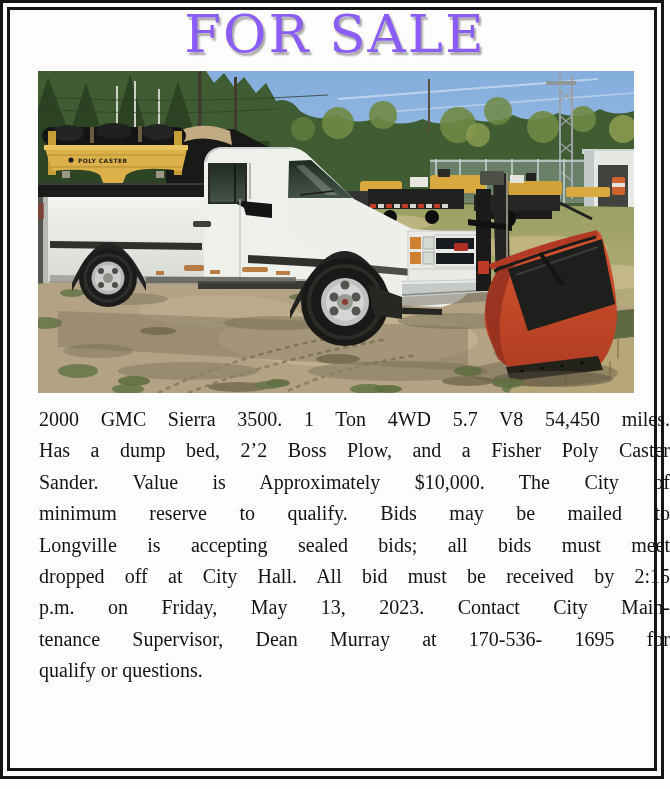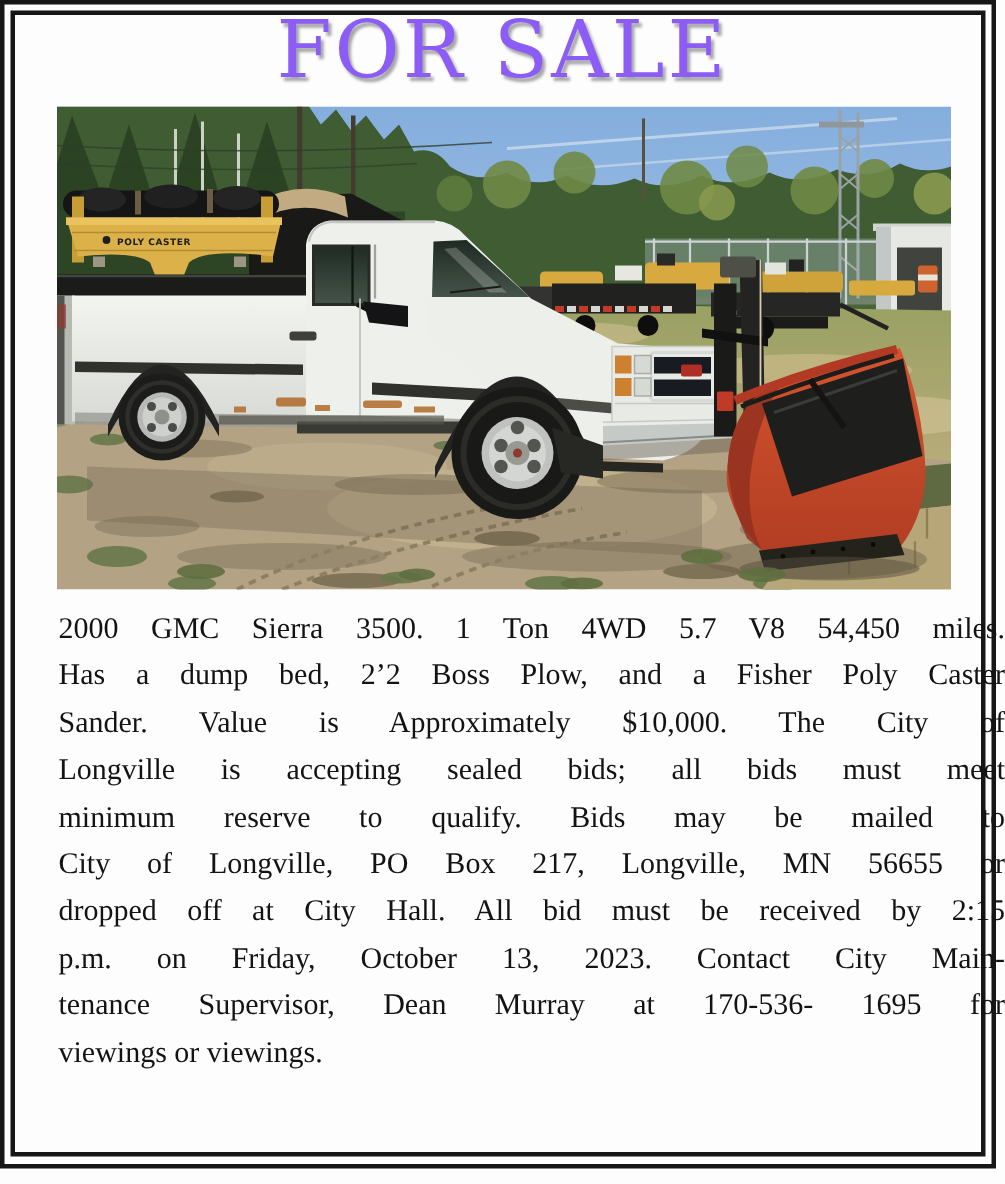--- a/index.html
+++ b/index.html
@@ -399,21 +399,20 @@
         <ellipse cx="240" cy="312" rx="12" ry="4"></ellipse>
         <ellipse cx="96" cy="310" rx="16" ry="5"></ellipse>
       </g>
     </svg>
   </figure>
 
   <div class="body-text">
     <div class="body-line">2000 GMC Sierra 3500. 1 Ton 4WD 5.7 V8 54,450 miles.</div>
     <div class="body-line">Has a dump bed, 2’2 Boss Plow, and a Fisher Poly Caster</div>
     <div class="body-line">Sander. Value is Approximately $10,000. The City of</div>
+    <div class="body-line">minimum reserve to qualify. Bids may be mailed to</div>
     <div class="body-line">Longville is accepting sealed bids; all bids must meet</div>
-    <div class="body-line">minimum reserve to qualify. Bids may be mailed to</div>
-    <div class="body-line">City of Longville, PO Box 217, Longville, MN 56655 or</div>
     <div class="body-line">dropped off at City Hall. All bid must be received by 2:15</div>
-    <div class="body-line">p.m. on Friday, October 13, 2023. Contact City Main-</div>
+    <div class="body-line">p.m. on Friday, May 13, 2023. Contact City Main-</div>
     <div class="body-line">tenance Supervisor, Dean Murray at 170-536- 1695 for</div>
-    <div class="body-line">viewings or viewings.</div>
+    <div class="body-line">qualify or questions.</div>
   </div>
 </div>
 
 </body></html>

